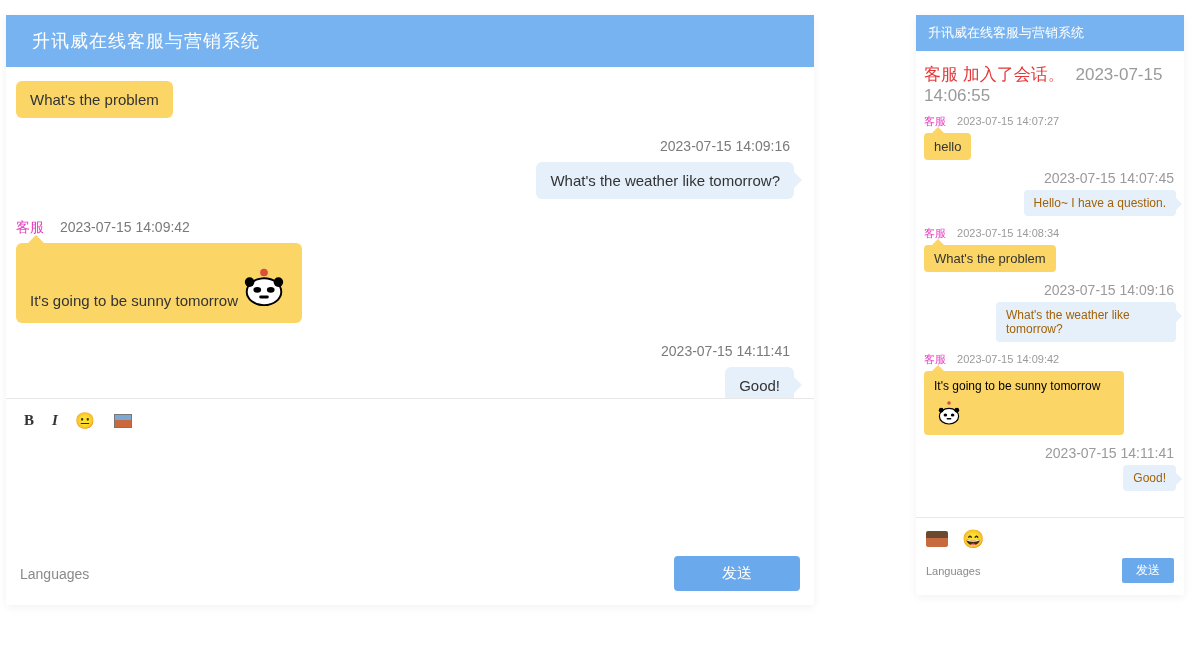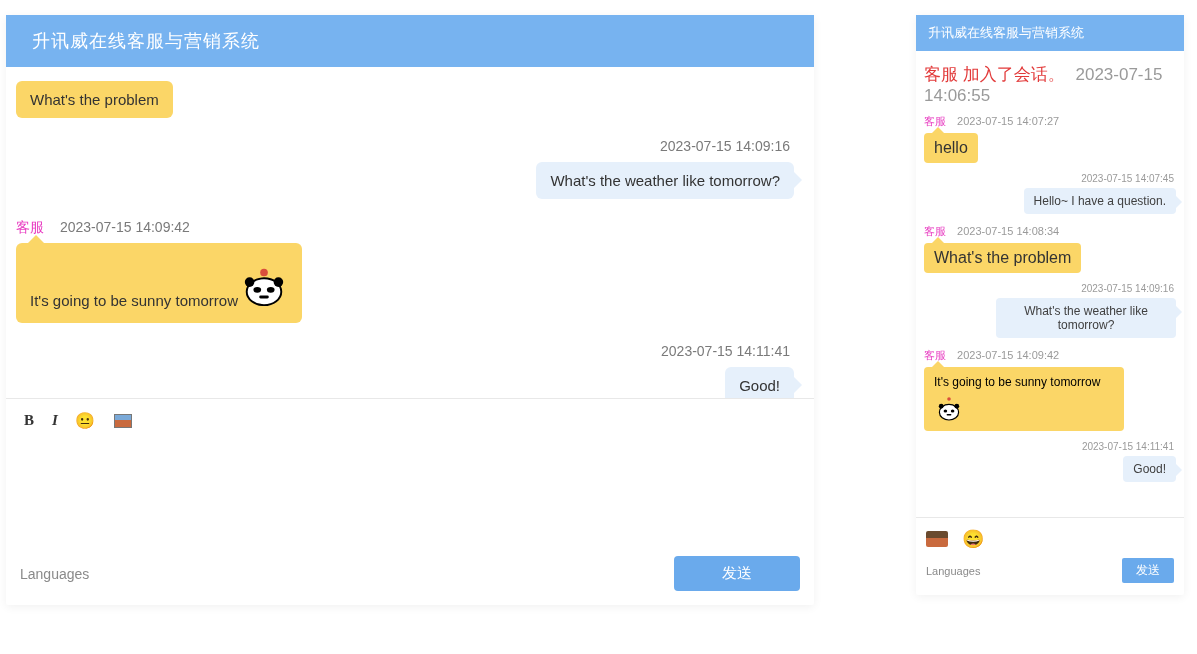--- a/index.html
+++ b/index.html
@@ -193,48 +193,48 @@
 
   .r-msg-left { margin: 4px 0 10px 0; }
   .r-msg-left .hdr { margin-bottom: 4px; font-size: 11px; }
   .r-msg-left .hdr .agent { color: #e83cc1; margin-right: 8px; }
   .r-msg-left .hdr .ts { color: #9a9a9a; }
   .r-bubble-yellow {
     display: inline-block;
     background: #fbd667;
     border-radius: 4px;
     padding: 6px 10px;
-    font-size: 16px;
+    font-size: 13px;
     color: #333;
     position: relative;
     max-width: 200px;
   }
   .r-bubble-yellow::before {
     content: "";
     position: absolute;
     left: 8px;
     top: -6px;
     width: 0; height: 0;
     border-left: 6px solid transparent;
     border-right: 6px solid transparent;
     border-bottom: 6px solid #fbd667;
   }
 
   .r-msg-right { margin: 4px 0 10px 0; text-align: right; }
-  .r-msg-right .ts { color: #9a9a9a; font-size: 10px; margin-bottom: 4px; padding-right: 2px; }
+  .r-msg-right .ts { color: #9a9a9a; font-size: 14px; margin-bottom: 4px; padding-right: 2px; }
   .r-bubble-blue {
     display: inline-block;
     background: #e6f0fb;
     border-radius: 4px;
     padding: 6px 10px;
     font-size: 12px;
-    color: #404040;
+    color: #a16207;
     position: relative;
     max-width: 180px;
-    text-align: center;
+    text-align: left;
   }
   .r-bubble-blue::after {
     content: "";
     position: absolute;
     right: -6px;
     top: 8px;
     width: 0; height: 0;
     border-top: 6px solid transparent;
     border-bottom: 6px solid transparent;
     border-left: 6px solid #e6f0fb;

